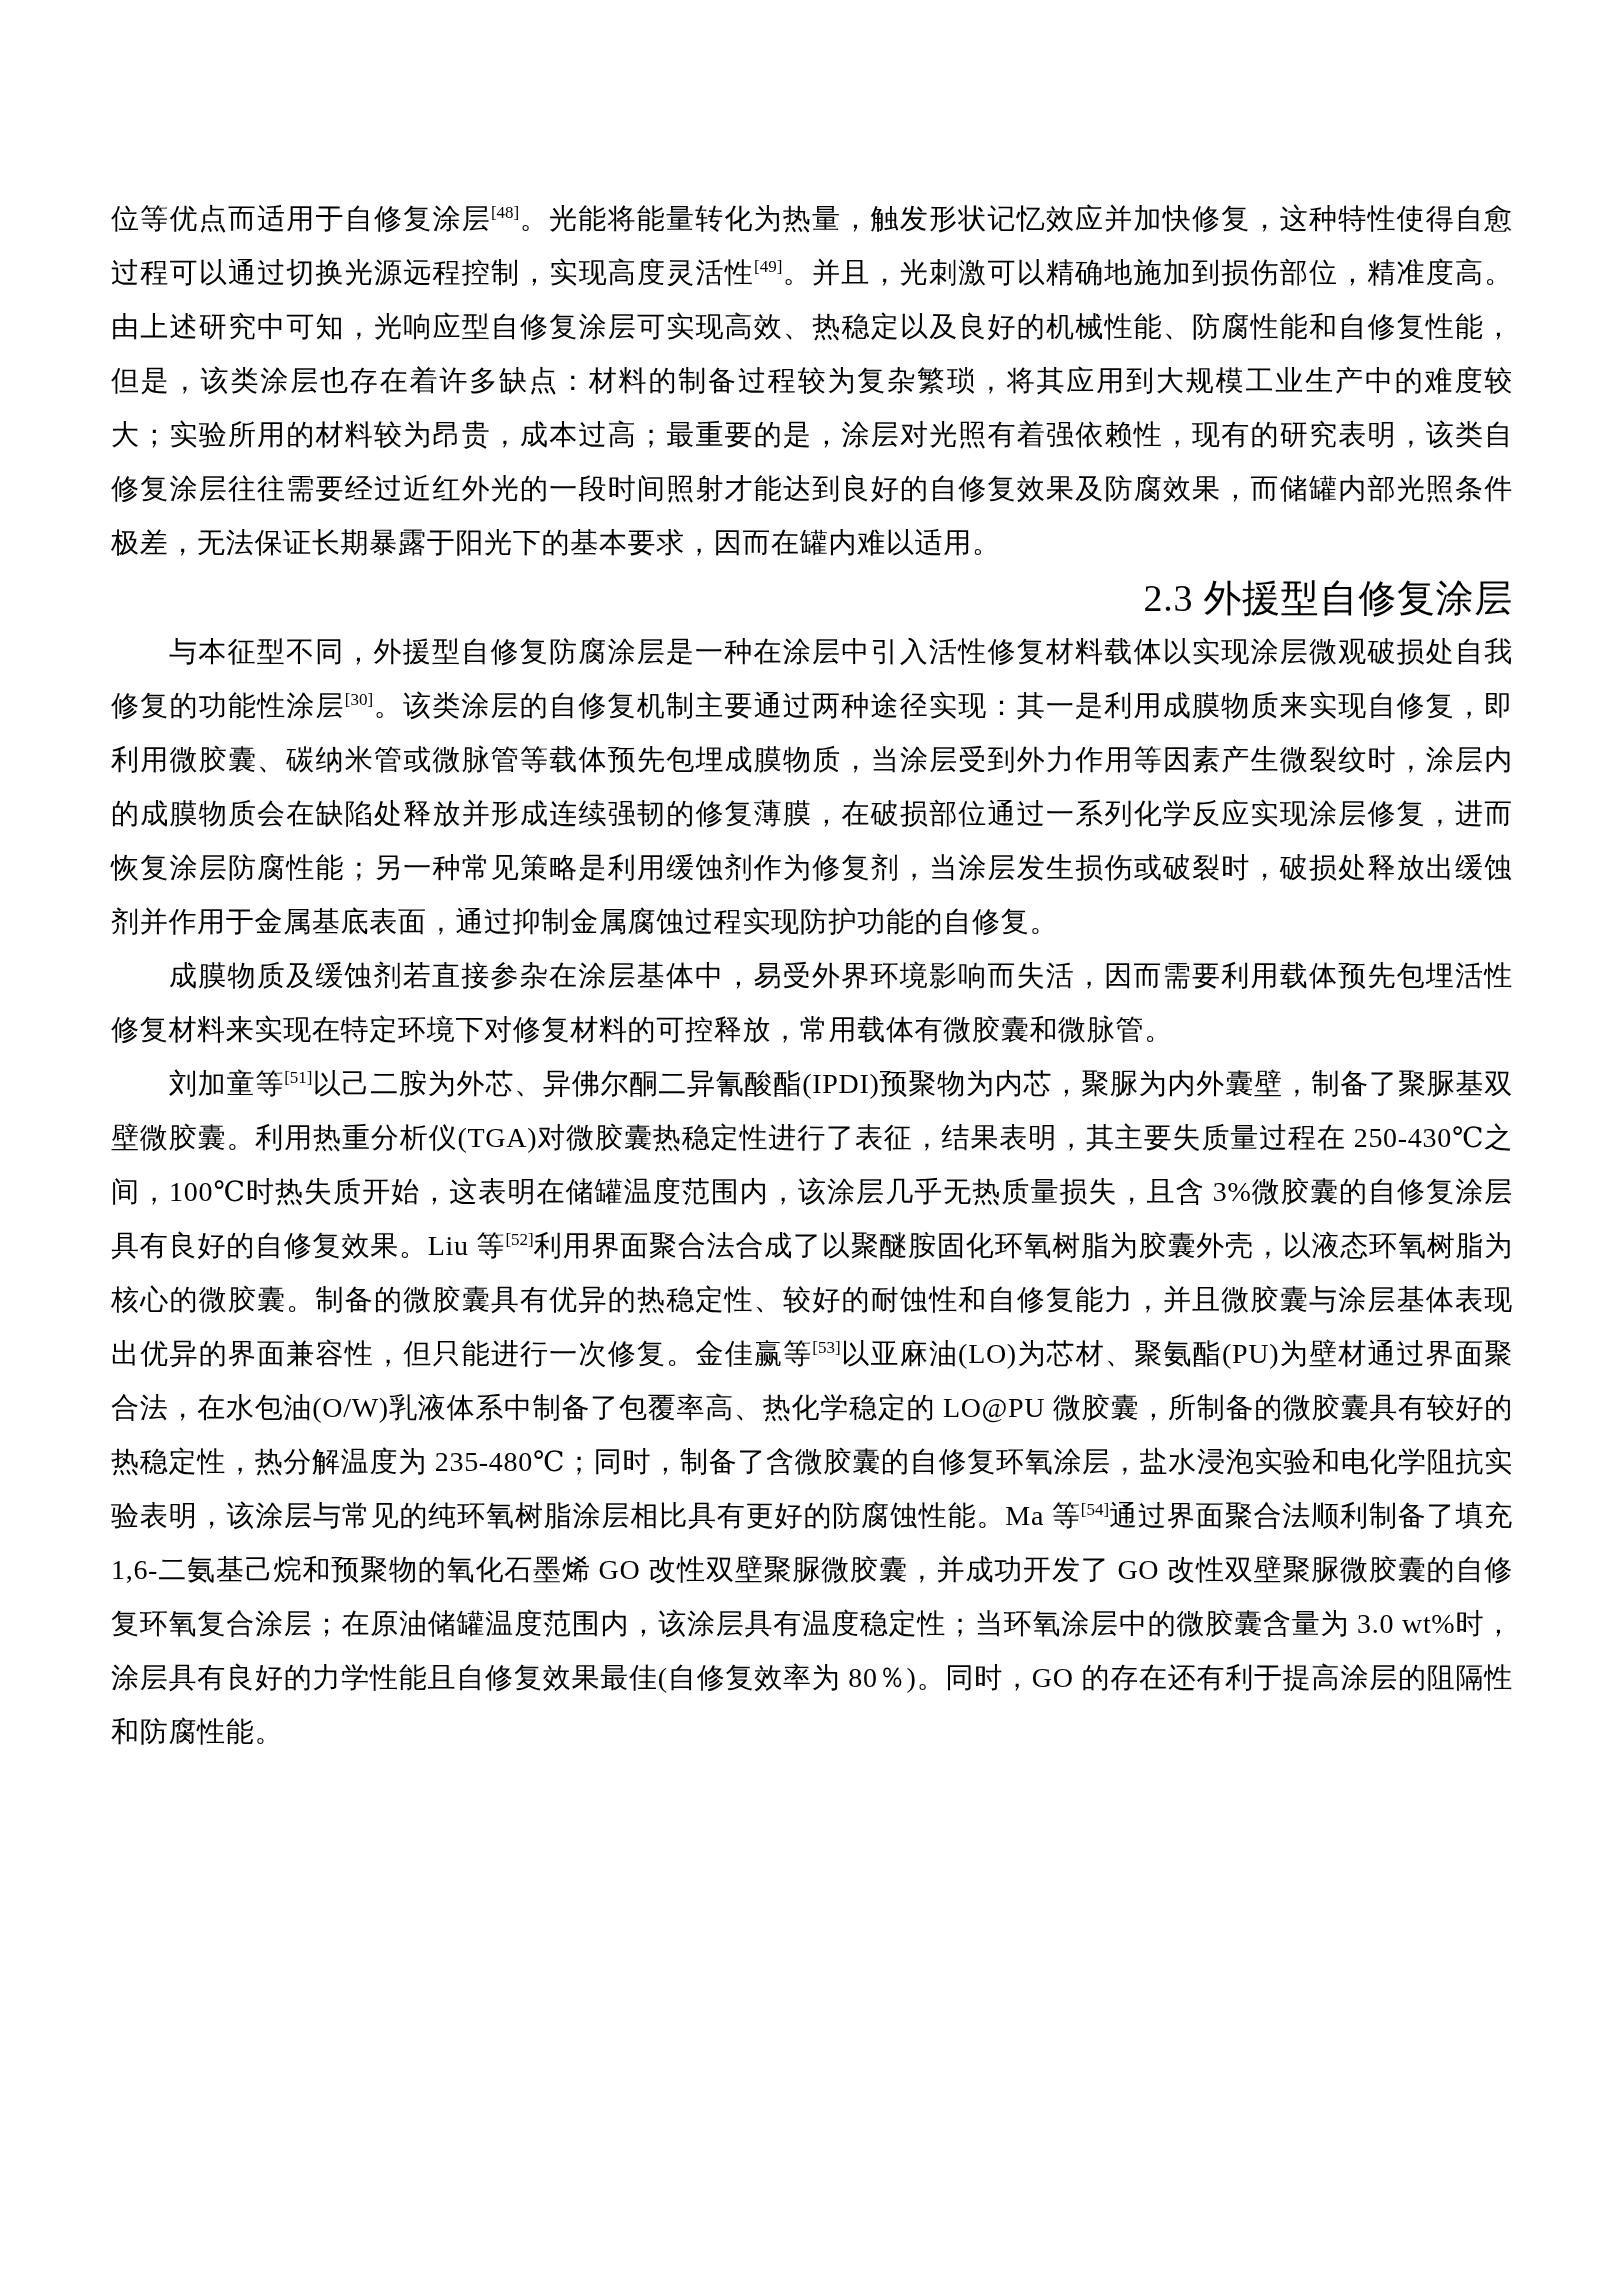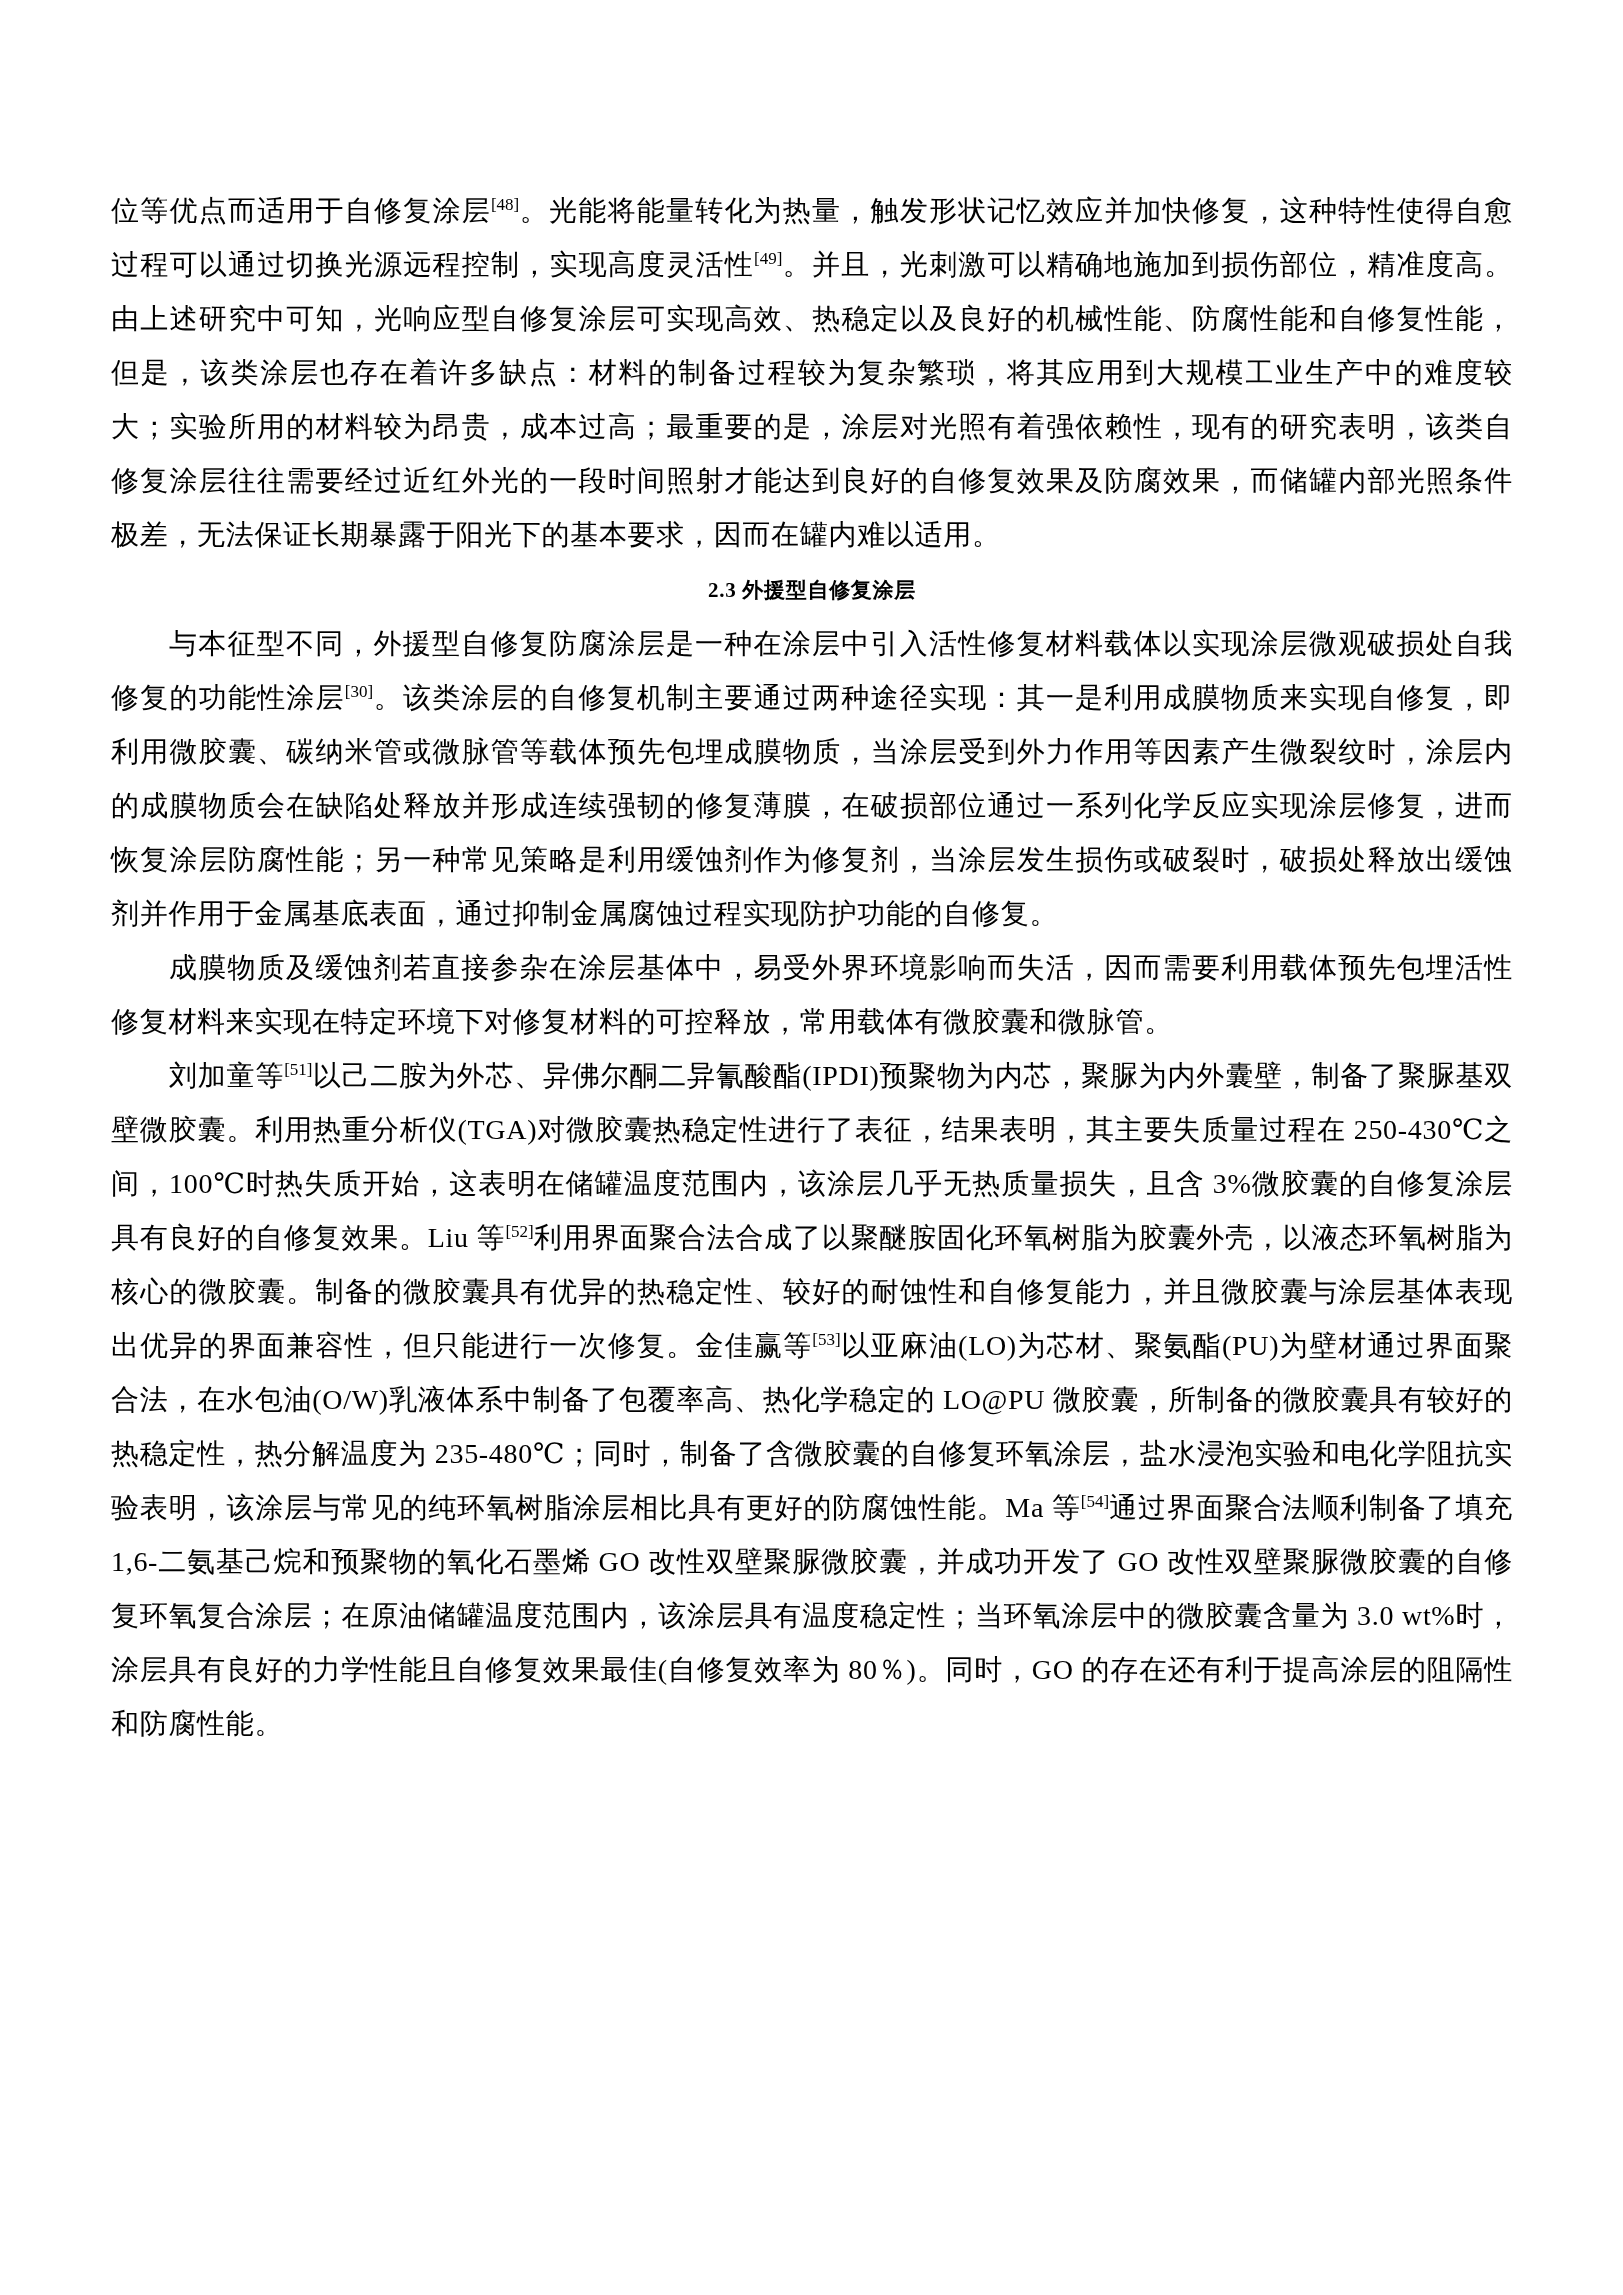--- a/index.html
+++ b/index.html
@@ -9,37 +9,37 @@
     font-family: "Liberation Serif", "DejaVu Serif", serif;
   }
   .page {
     position: relative;
     width: 1623px; height: 2295px;
     background: #ffffff;
     overflow: hidden;
   }
   .content {
     position: absolute;
-    left: 111px; top: 184px;
+    left: 111px; top: 192px;
     width: 1402px;
   }
   .blk {
     margin: 0;
     font-size: 28px;
     line-height: 54px;
     color: #000000;
     text-align: justify;
     text-justify: inter-ideograph;
     letter-spacing: 0.7px;
   }
   .blk.indent { text-indent: 58px; }
   .blk.heading {
-    font-weight: 700;
-    font-size: 21px;
-    text-align: center;
+    font-weight: 400;
+    font-size: 38px;
+    text-align: right;
     letter-spacing: 0.7px;
     margin-top: 1.3px;
   }
   .blk.item { text-indent: 0; text-align: left; }
   sup.cite {
     font-size: 17px;
     line-height: 0;
     vertical-align: super;
     letter-spacing: 0;
   }

